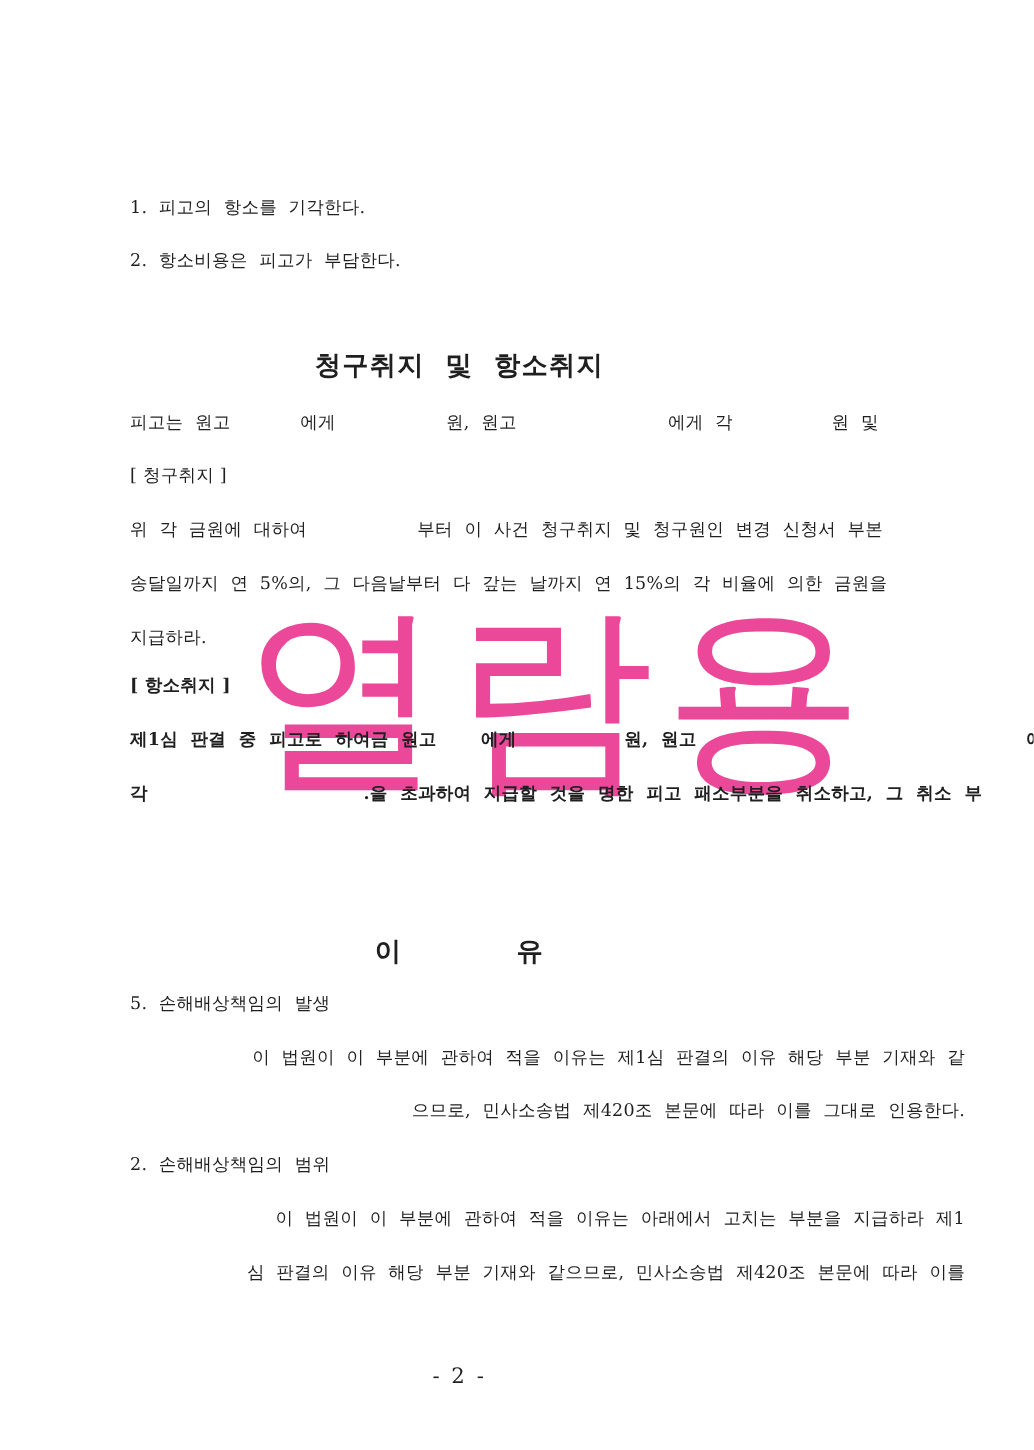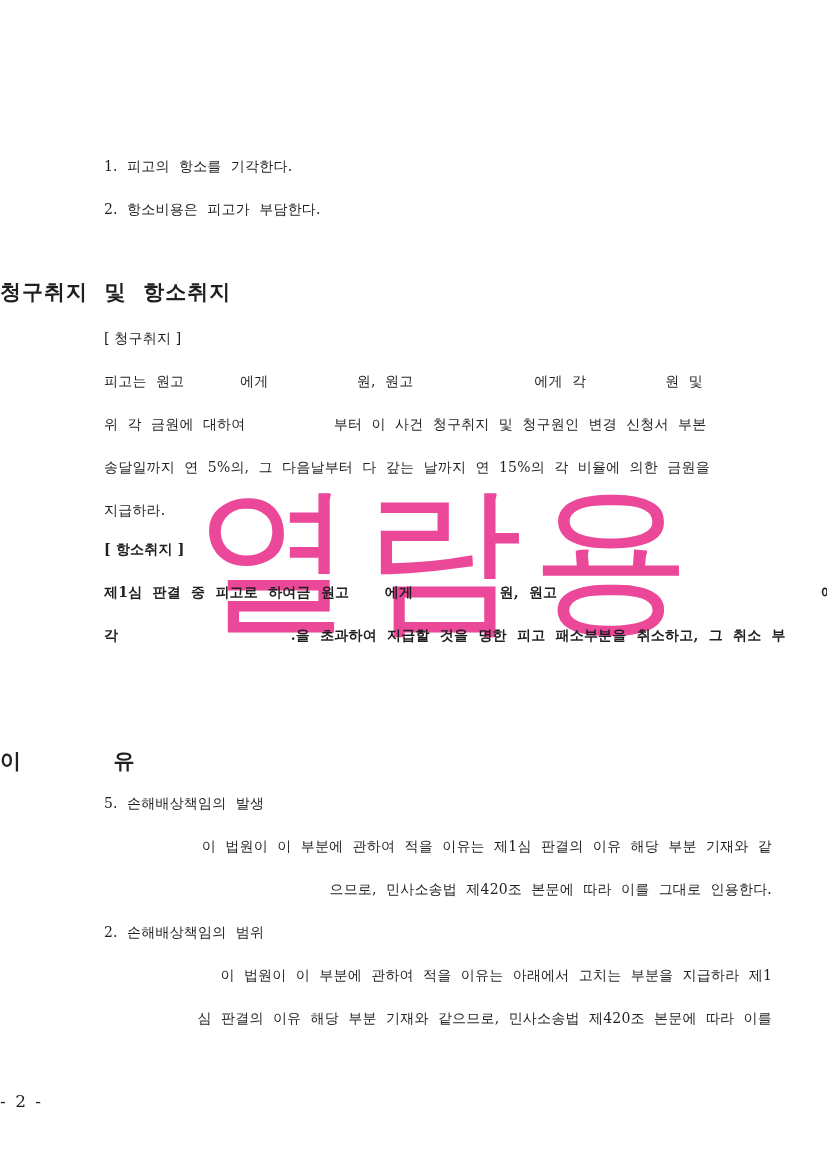--- a/index.html
+++ b/index.html
@@ -37,22 +37,23 @@
     white-space: pre;
     font-size: 14px;
     line-height: 43px;
     letter-spacing: 0.2px;
     margin-left: 32px;
   }
   .indent { padding-left: 26px; text-align: right; }
   .heading-block {
     position: absolute;
     z-index: 1;
-    left: 0;
+    left: 15px;
     width: 705px;
+    text-align: center;
   }
   .heading {
     white-space: pre;
     font-size: 21px;
     font-weight: bold;
     line-height: 43px;
     letter-spacing: 1px;
   }
   .order-block   { top: 145px; }
   .heading-claims{ top: 270px; }
@@ -78,22 +79,22 @@
   <div class="block order-block">
     <div class="line">1.  피고의  항소를  기각한다.</div>
     <div class="line">2.  항소비용은  피고가  부담한다.</div>
   </div>
 
   <div class="heading-block heading-claims">
     <div class="heading">청구취지  및  항소취지</div>
   </div>
 
   <div class="block claim-block">
+    <div class="line">피고는  원고            에게                   원,  원고                          에게  각                 원  및</div>
     <div class="line">[ 청구취지 ]</div>
-    <div class="line">피고는  원고            에게                   원,  원고                          에게  각                 원  및</div>
     <div class="line">위  각  금원에  대하여                   부터  이  사건  청구취지  및  청구원인  변경  신청서  부본</div>
     <div class="line">송달일까지  연  5%의,  그  다음날부터  다  갚는  날까지  연  15%의  각  비율에  의한  금원을</div>
     <div class="line">지급하라.</div>
   </div>
 
   <div class="block appeal-block">
     <div class="line">[ 항소취지 ]</div>
     <div class="line">제1심  판결  중  피고로  하여금  원고       에게                 원,  원고                                                    에게</div>
     <div class="line">각                                  .을  초과하여  지급할  것을  명한  피고  패소부분을  취소하고,  그  취소  부</div>
   </div>

